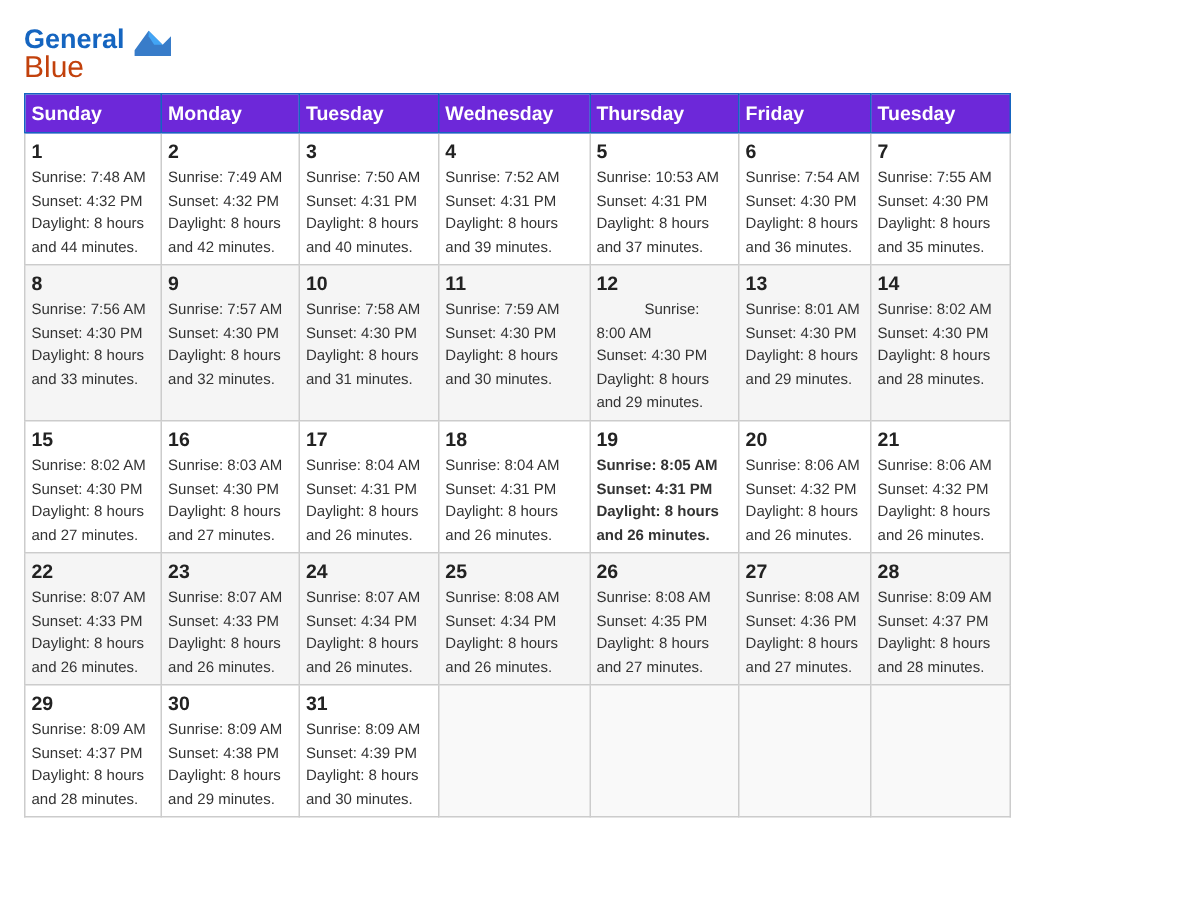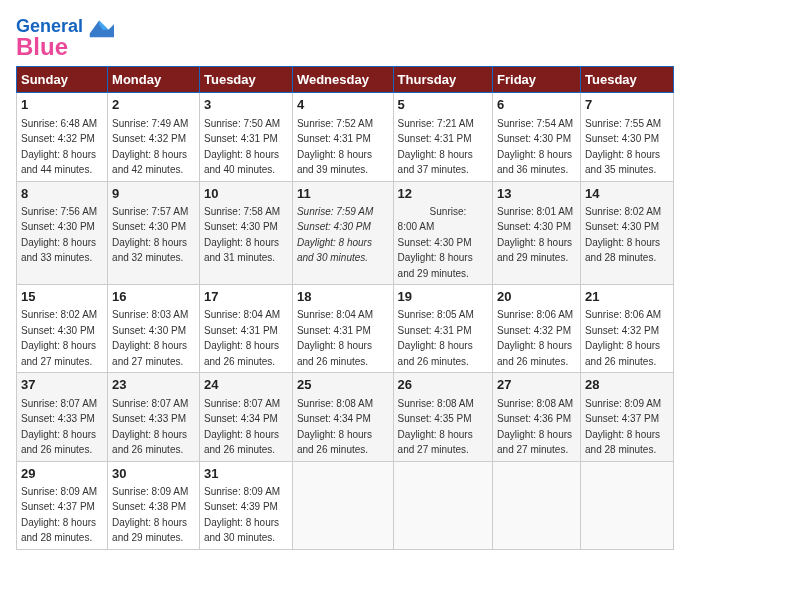--- a/index.html
+++ b/index.html
@@ -52,21 +52,21 @@
       font-size: 15px;
       color: #444;
       margin-top: 2px;
     }
     table {
       width: 100%;
       border-collapse: collapse;
       font-size: 11px;
     }
     thead tr th {
-      background: #7f1d1d;
+      background: #6d28d9;
       color: #fff;
       font-size: 13px;
       font-weight: bold;
       padding: 5px 4px;
       text-align: left;
       border: 1px solid #1565c0;
     }
     tbody tr td {
       border: 1px solid #ccc;
       vertical-align: top;
@@ -104,21 +104,21 @@
   <div class="header-row">
     <div class="logo">
       <div style="display:flex;flex-direction:column;align-items:flex-start;">
         <div style="display:flex;align-items:center;">
           <span class="logo-text"><span>General</span></span>
           <svg class="logo-icon" viewBox="0 0 30 22" fill="none">
             <polygon points="4,18 14,4 24,14 30,8 30,22 4,22" fill="#1565c0" opacity="0.85"></polygon>
             <polygon points="14,4 24,14 18,14 14,8" fill="#42a5f5"></polygon>
           </svg>
         </div>
-        <span class="logo-text" style="color:#ec4899;font-size:24px;font-weight:bold;margin-top:-4px;">Blue</span>
+        <span class="logo-text" style="color:#c2410c;font-size:20px;font-weight:normal;margin-top:-4px;">Blue</span>
       </div>
     </div>
     <div class="title-block">
       <div class="main-title"></div>
       <div class="subtitle"></div>
     </div>
   </div>
 
   <table>
     <thead>
@@ -127,37 +127,37 @@
           <th>Monday</th>
           <th>Tuesday</th>
           <th>Wednesday</th>
           <th>Thursday</th>
           <th>Friday</th>
           <th>Tuesday</th>
         </tr>
     </thead>
     <tbody id="calendar-body">
         <tr>
-          <td><span class="day-num">1</span><span class="day-info" style="white-space: pre-line;">Sunrise: 6:48 AM
+          <td><span class="day-num">1</span><span class="day-info" style="white-space: pre-line;">Sunrise: 7:48 AM
 Sunset: 4:32 PM
 Daylight: 8 hours
 and 44 minutes.</span></td>
           <td><span class="day-num">2</span><span class="day-info" style="white-space: pre-line; margin-top: 48px;">Sunrise: 7:49 AM
 Sunset: 4:32 PM
 Daylight: 8 hours
 and 42 minutes.</span></td>
           <td><span class="day-num">3</span><span class="day-info" style="white-space: pre-line;">Sunrise: 7:50 AM
 Sunset: 4:31 PM
 Daylight: 8 hours
 and 40 minutes.</span></td>
           <td><span class="day-num">4</span><span class="day-info" style="white-space: pre-line;">Sunrise: 7:52 AM
 Sunset: 4:31 PM
 Daylight: 8 hours
 and 39 minutes.</span></td>
-          <td><span class="day-num">5</span><span class="day-info" style="white-space: pre-line;">Sunrise: 7:21 AM
+          <td><span class="day-num">5</span><span class="day-info" style="white-space: pre-line;">Sunrise: 10:53 AM
 Sunset: 4:31 PM
 Daylight: 8 hours
 and 37 minutes.</span></td>
           <td><span class="day-num">6</span><span class="day-info" style="white-space: pre-line;">Sunrise: 7:54 AM
 Sunset: 4:30 PM
 Daylight: 8 hours
 and 36 minutes.</span></td>
           <td><span class="day-num">7</span><span class="day-info" style="white-space: pre-line;">Sunrise: 7:55 AM
 Sunset: 4:30 PM
 Daylight: 8 hours
@@ -169,21 +169,21 @@
 Daylight: 8 hours
 and 33 minutes.</span></td>
           <td><span class="day-num">9</span><span class="day-info" style="white-space: pre-line; margin-top: 40px;">Sunrise: 7:57 AM
 Sunset: 4:30 PM
 Daylight: 8 hours
 and 32 minutes.</span></td>
           <td><span class="day-num">10</span><span class="day-info" style="white-space: pre-line;">Sunrise: 7:58 AM
 Sunset: 4:30 PM
 Daylight: 8 hours
 and 31 minutes.</span></td>
-          <td><span class="day-num">11</span><span class="day-info" style="white-space: pre-line; font-style: italic;">Sunrise: 7:59 AM
+          <td><span class="day-num">11</span><span class="day-info" style="white-space: pre-line;">Sunrise: 7:59 AM
 Sunset: 4:30 PM
 Daylight: 8 hours
 and 30 minutes.</span></td>
           <td><span class="day-num">12</span><span class="day-info" style="white-space: pre-line; margin-left: 32px;">Sunrise: 8:00 AM
 Sunset: 4:30 PM
 Daylight: 8 hours
 and 29 minutes.</span></td>
           <td><span class="day-num">13</span><span class="day-info" style="white-space: pre-line;">Sunrise: 8:01 AM
 Sunset: 4:30 PM
 Daylight: 8 hours
@@ -203,35 +203,35 @@
 Daylight: 8 hours
 and 27 minutes.</span></td>
           <td><span class="day-num">17</span><span class="day-info" style="white-space: pre-line;">Sunrise: 8:04 AM
 Sunset: 4:31 PM
 Daylight: 8 hours
 and 26 minutes.</span></td>
           <td><span class="day-num">18</span><span class="day-info" style="white-space: pre-line;">Sunrise: 8:04 AM
 Sunset: 4:31 PM
 Daylight: 8 hours
 and 26 minutes.</span></td>
-          <td><span class="day-num">19</span><span class="day-info" style="white-space: pre-line;">Sunrise: 8:05 AM
+          <td><span class="day-num">19</span><span class="day-info" style="white-space: pre-line; font-weight: bold;">Sunrise: 8:05 AM
 Sunset: 4:31 PM
 Daylight: 8 hours
 and 26 minutes.</span></td>
           <td><span class="day-num">20</span><span class="day-info" style="white-space: pre-line;">Sunrise: 8:06 AM
 Sunset: 4:32 PM
 Daylight: 8 hours
 and 26 minutes.</span></td>
           <td><span class="day-num">21</span><span class="day-info" style="white-space: pre-line;">Sunrise: 8:06 AM
 Sunset: 4:32 PM
 Daylight: 8 hours
 and 26 minutes.</span></td>
         </tr>
         <tr>
-          <td><span class="day-num">37</span><span class="day-info" style="white-space: pre-line;">Sunrise: 8:07 AM
+          <td><span class="day-num">22</span><span class="day-info" style="white-space: pre-line;">Sunrise: 8:07 AM
 Sunset: 4:33 PM
 Daylight: 8 hours
 and 26 minutes.</span></td>
           <td><span class="day-num">23</span><span class="day-info" style="white-space: pre-line;">Sunrise: 8:07 AM
 Sunset: 4:33 PM
 Daylight: 8 hours
 and 26 minutes.</span></td>
           <td><span class="day-num">24</span><span class="day-info" style="white-space: pre-line;">Sunrise: 8:07 AM
 Sunset: 4:34 PM
 Daylight: 8 hours

